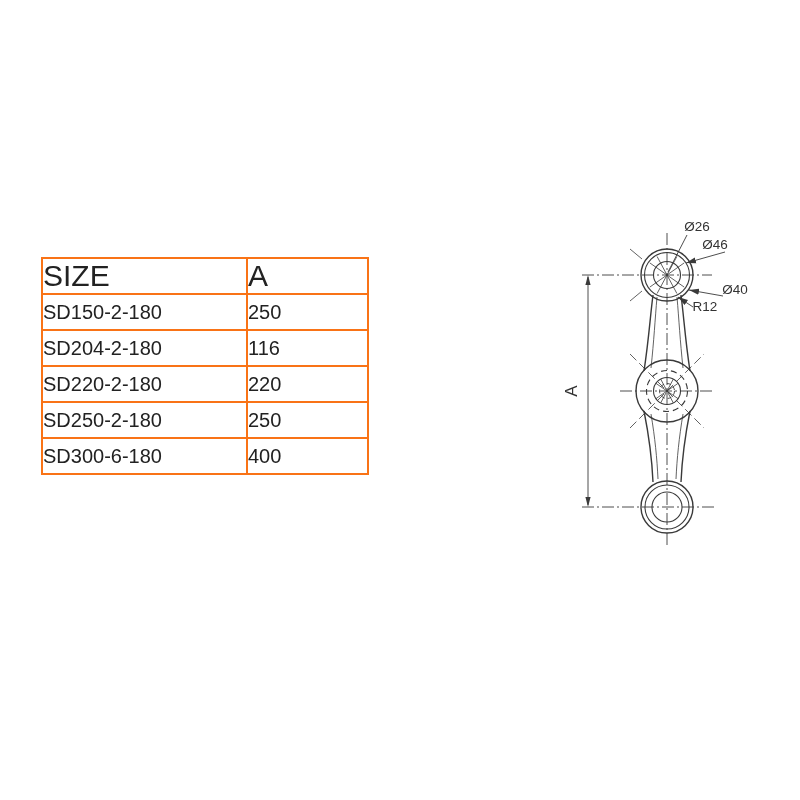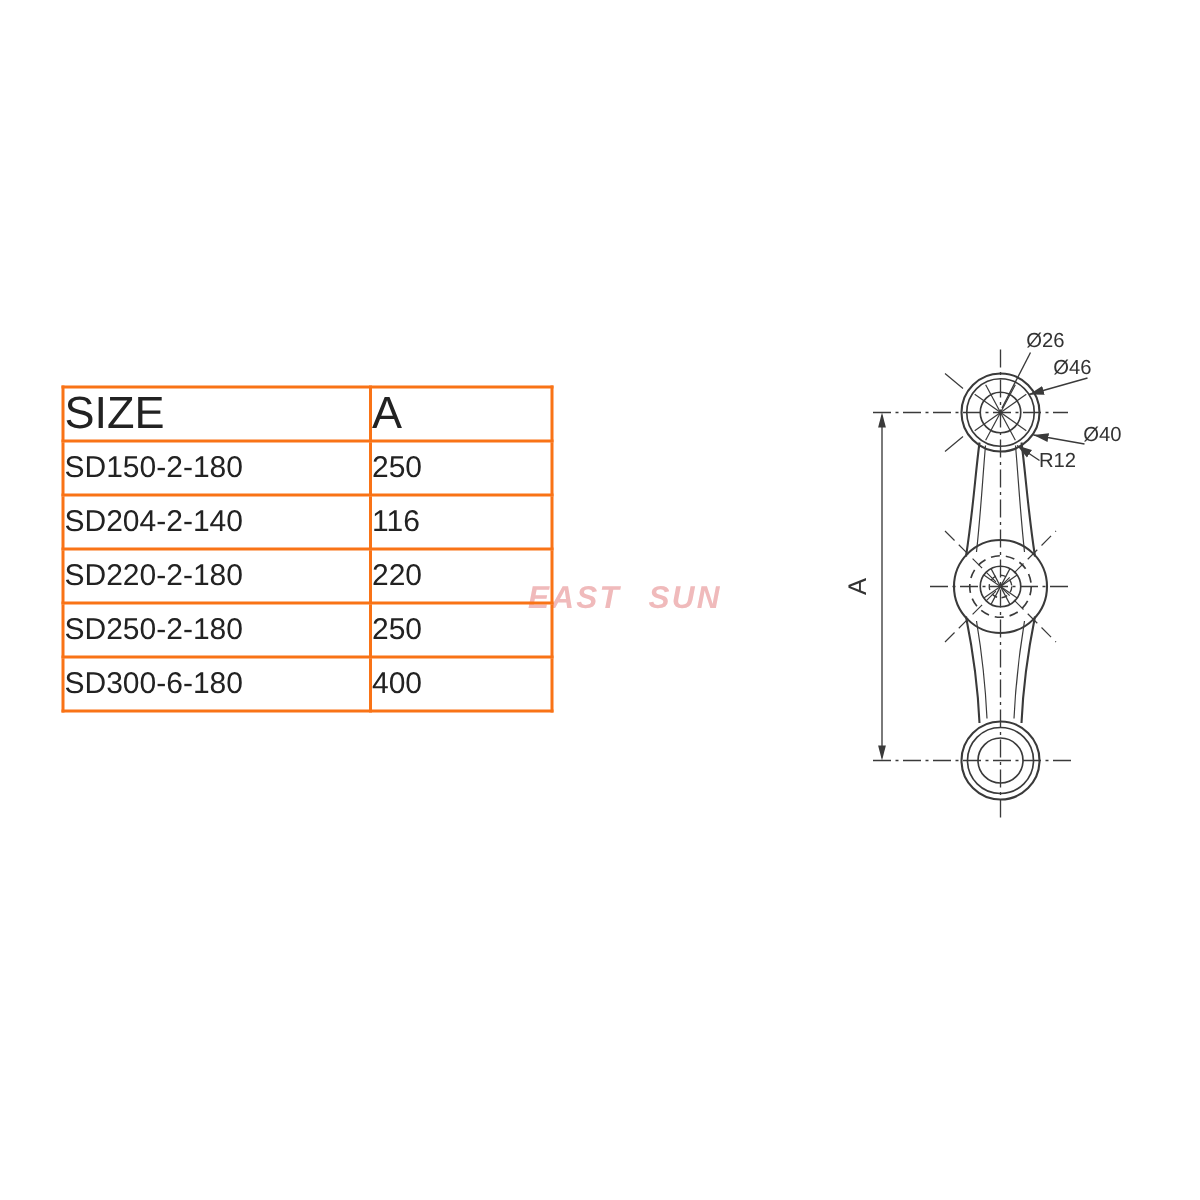--- a/index.html
+++ b/index.html
@@ -35,38 +35,37 @@
 
   
   .drawing-svg{position:absolute;left:555px;top:208px;z-index:2;}
   .drawing-svg text{font-family:"Liberation Sans",sans-serif;fill:#333333;}
 </style>
 </head>
 <body>
 
 <div class="canvas">
 
-  <div class="watermark">EAST SUN</div>
 
   <table class="size-table">
     <colgroup>
         <col class="col-size">
         <col class="col-a">
       </colgroup>
     <tbody>
         <tr>
       <th>SIZE</th>
       <th>A</th>
     </tr>
     <tr>
       <td>SD150-2-180</td>
       <td>250</td>
     </tr>
     <tr>
-      <td>SD204-2-140</td>
+      <td>SD204-2-180</td>
       <td>116</td>
     </tr>
     <tr>
       <td>SD220-2-180</td>
       <td>220</td>
     </tr>
     <tr>
       <td>SD250-2-180</td>
       <td>250</td>
     </tr>

